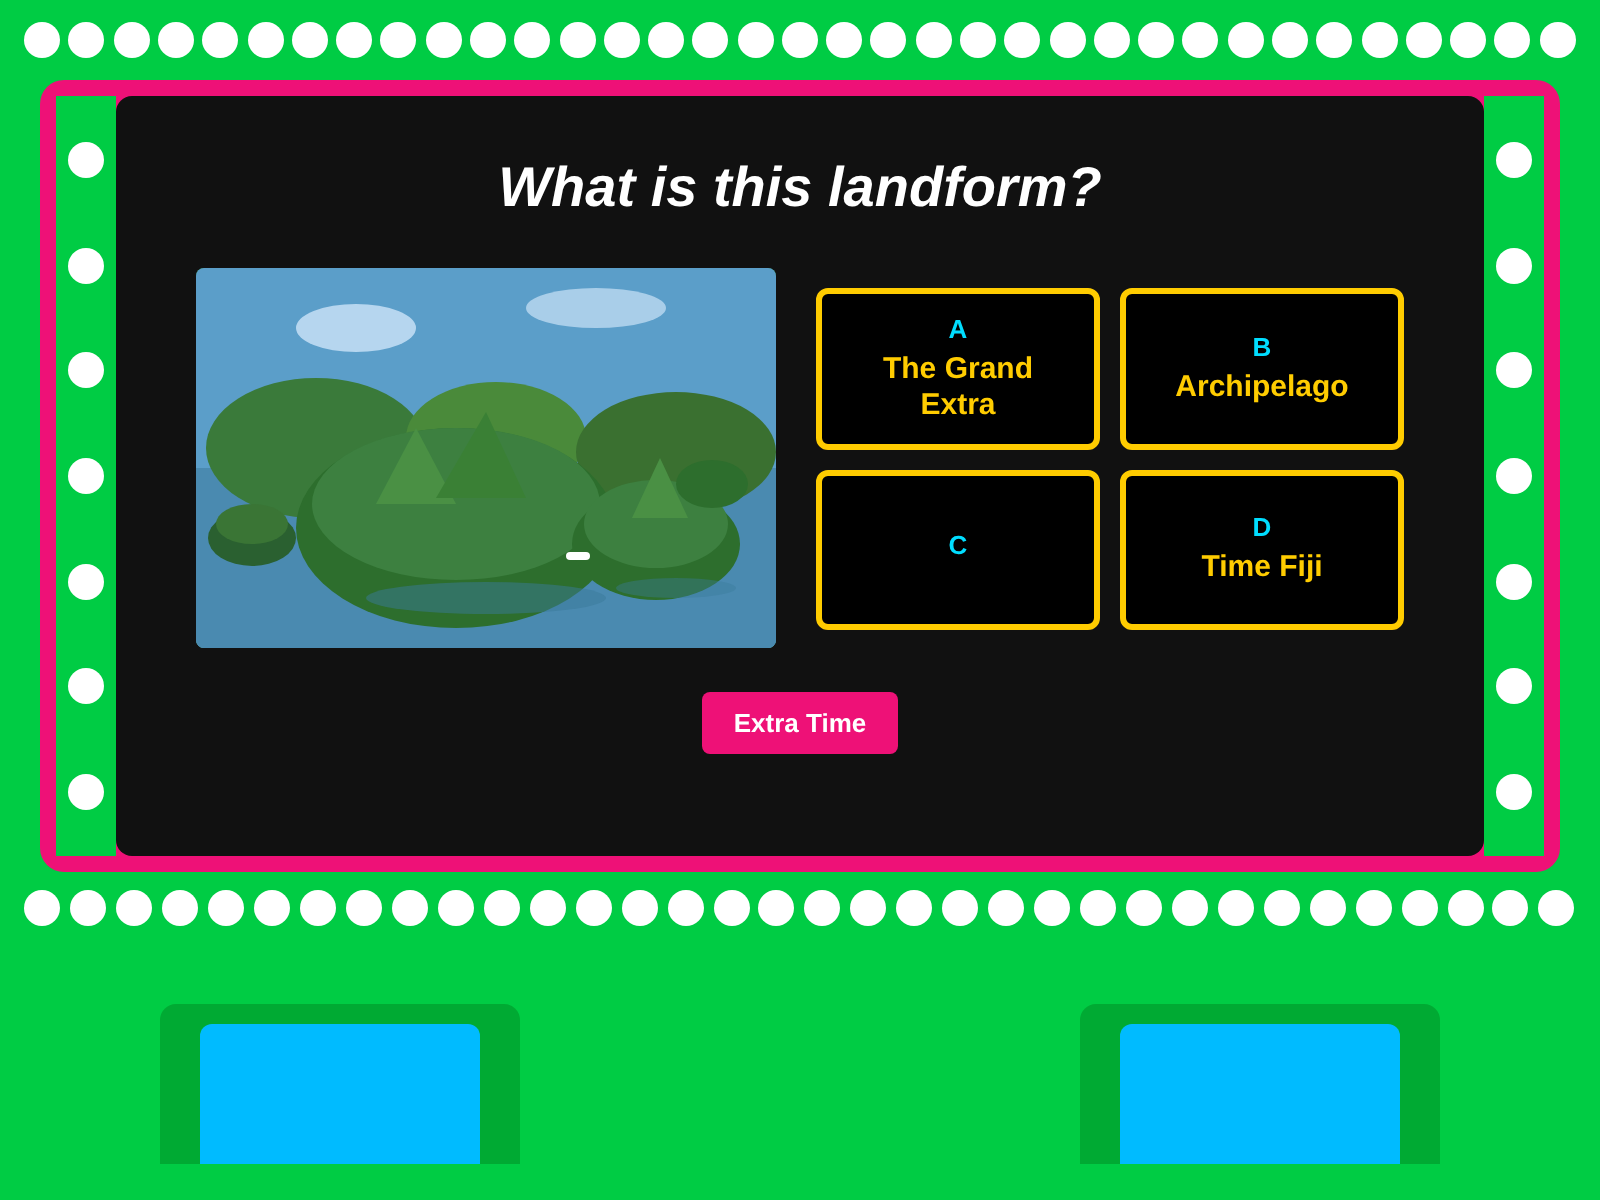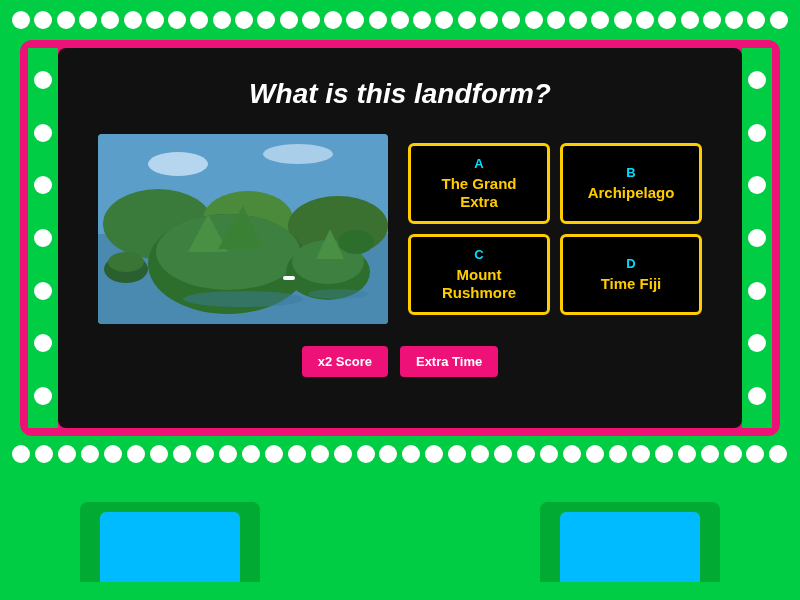--- a/index.html
+++ b/index.html
@@ -319,31 +319,29 @@
             <div class="answer-btn">
               <span class="answer-letter">A</span>
               <span class="answer-text">The Grand Extra</span>
             </div>
             <div class="answer-btn">
               <span class="answer-letter">B</span>
               <span class="answer-text">Archipelago</span>
             </div>
             <div class="answer-btn">
               <span class="answer-letter">C</span>
-              <span class="answer-text">Mount Rushmore</span>
             </div>
             <div class="answer-btn">
               <span class="answer-letter">D</span>
               <span class="answer-text">Time Fiji</span>
             </div>
           </div>
         </div>
 
         <div class="lifelines">
-          <button class="lifeline-btn">x2 Score</button>
           <button class="lifeline-btn">Extra Time</button>
         </div>
       </div>
 
       <div class="dot-border-right">
         <div class="dot"></div>
         <div class="dot"></div>
         <div class="dot"></div>
         <div class="dot"></div>
         <div class="dot"></div>

